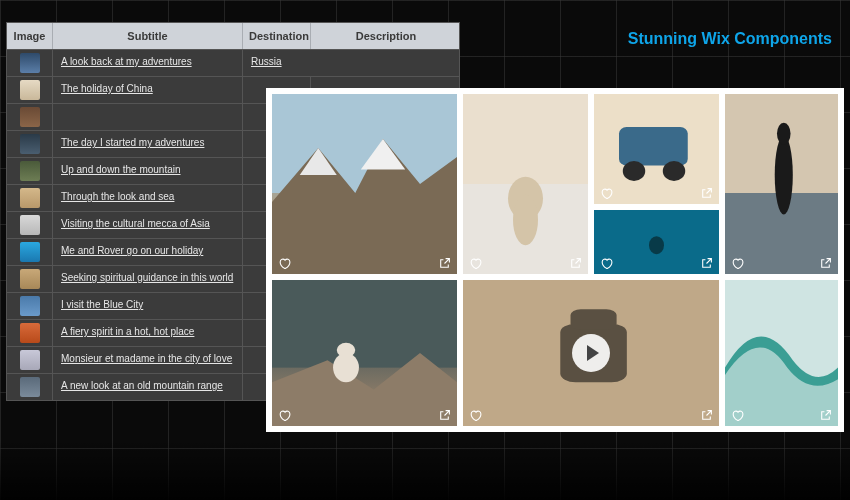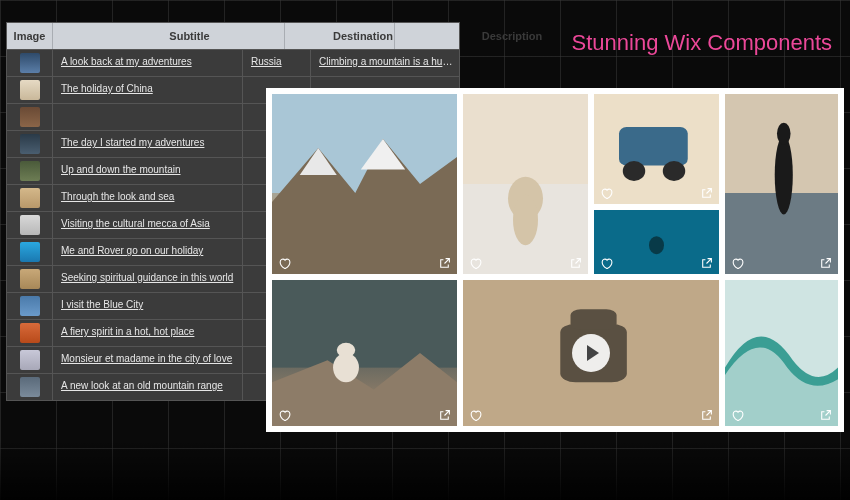--- a/index.html
+++ b/index.html
@@ -15,41 +15,40 @@
     position: absolute; inset: 0;
     background-image:
       linear-gradient(rgba(60,60,60,.5) 1px, transparent 1px),
       linear-gradient(90deg, rgba(60,60,60,.5) 1px, transparent 1px);
     background-size: 56px 56px;
     pointer-events: none;
   }
   .overlay-title {
     position: absolute;
     top: 30px; right: 18px;
-    color: #ec4899; font-size: 22px; font-weight: 400;
+    color: #0ea5e9; font-size: 16px; font-weight: 700;
     z-index: 20;
   }
 
   
   .table {
     position: absolute;
     top: 22px; left: 6px;
     width: 454px;
     font-size: 10.5px;
     z-index: 5;
     border: 1px solid #555;
     background: #3b3b3b;
   }
   .thead {
     display: grid;
     grid-template-columns: 46px 190px 68px 150px;
     background: #cfd3d9;
     color: #3a3a3a;
     font-weight: 600;
-    gap: 42px;
   }
   .thead div {
     padding: 7px 6px;
     text-align: center;
     border-right: 1px solid #a9adb3;
     font-size: 11px;
   }
   .thead div:last-child { border-right: none; }
   .tbody { }
   .row {
@@ -147,21 +146,20 @@
     <div>Destination</div>
     <div>Description</div>
   </div>
   <div class="tbody" id="tbody">
       <div class="row">
         <div class="cell-img">
           <div class="thumb" style="background: linear-gradient(rgb(46, 74, 106), rgb(91, 126, 168));"></div>
         </div>
         <div>A look back at my adventures</div>
         <div>Russia</div>
-        <div>Climbing a mountain is a huge…</div>
       </div>
       <div class="row">
         <div class="cell-img">
           <div class="thumb" style="background: linear-gradient(rgb(230, 218, 196), rgb(201, 184, 154));"></div>
         </div>
         <div>The holiday of China</div>
         <div></div>
         <div></div>
       </div>
       <div class="row">

